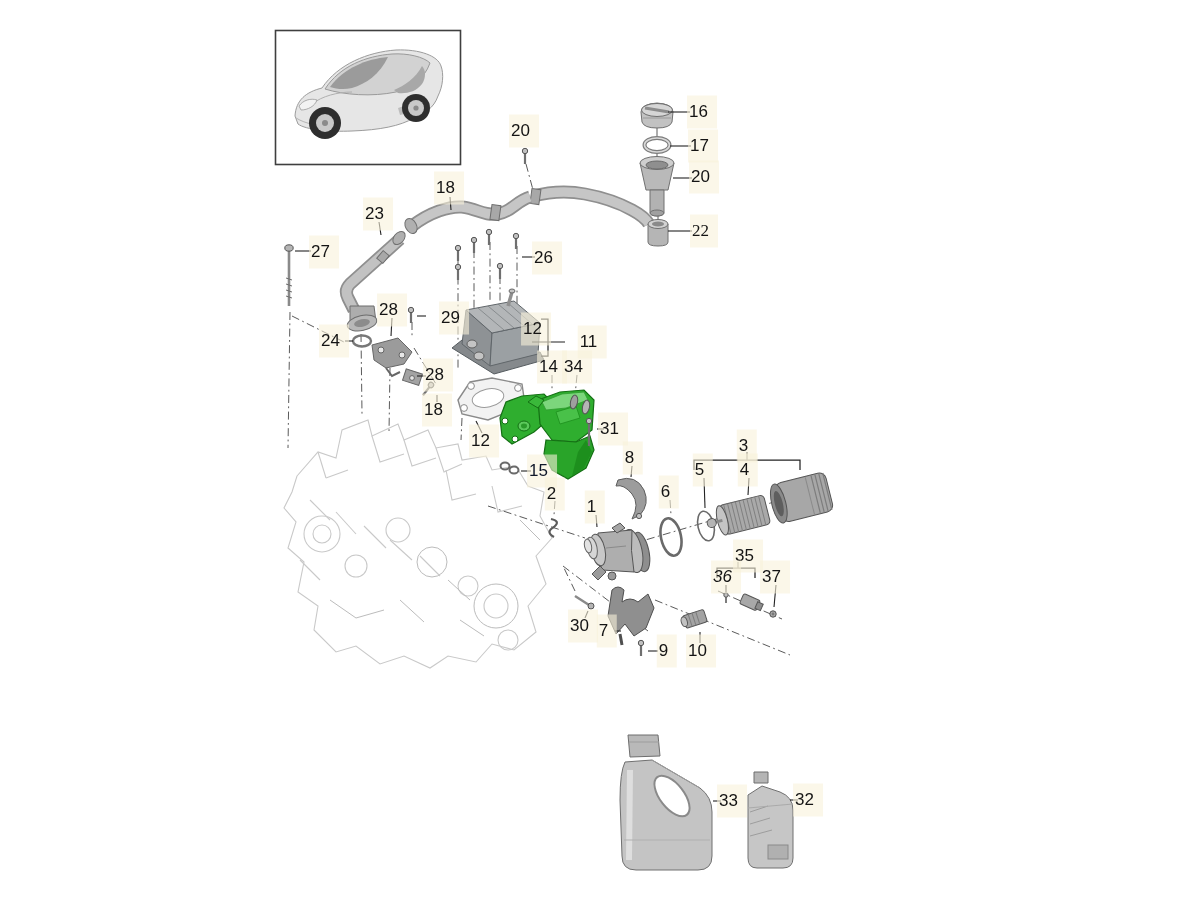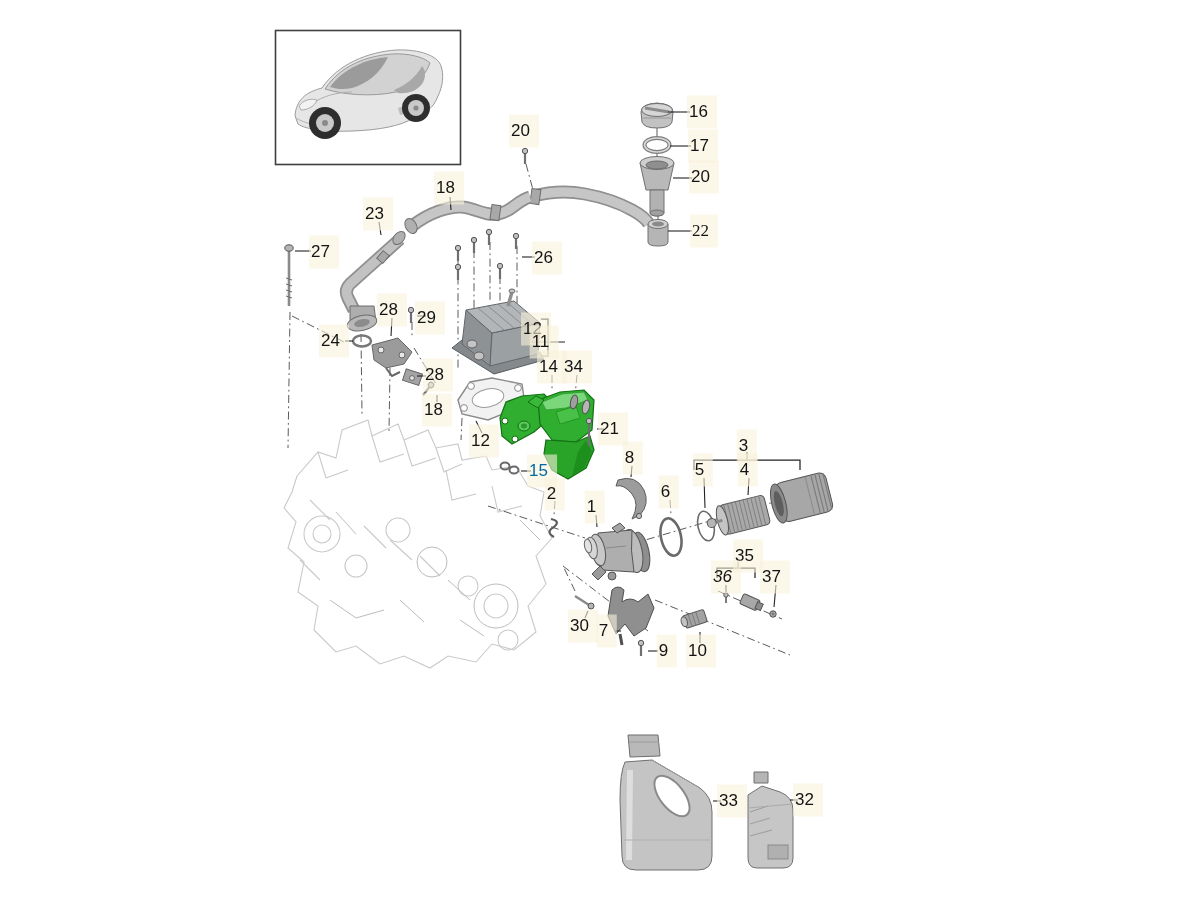--- a/index.html
+++ b/index.html
@@ -379,32 +379,32 @@
       <div class="part-label" style="left: 702px; top: 112px;"><span style="color: rgb(20, 20, 20);">16</span></div>
       <div class="part-label" style="left: 703px; top: 146px;"><span style="color: rgb(20, 20, 20);">17</span></div>
       <div class="part-label" style="left: 704px; top: 177px;"><span style="color: rgb(20, 20, 20);">20</span></div>
       <div class="part-label" style="left: 704px; top: 231px;"><span style="color: rgb(20, 20, 20); font-family: Liberation Serif, serif;">22</span></div>
       <div class="part-label" style="left: 524px; top: 131px;"><span style="color: rgb(20, 20, 20);">20</span></div>
       <div class="part-label" style="left: 449px; top: 188px;"><span style="color: rgb(20, 20, 20);">18</span></div>
       <div class="part-label" style="left: 378px; top: 214px;"><span style="color: rgb(20, 20, 20);">23</span></div>
       <div class="part-label" style="left: 324px; top: 252px;"><span style="color: rgb(20, 20, 20);">27</span></div>
       <div class="part-label" style="left: 547px; top: 258px;"><span style="color: rgb(20, 20, 20);">26</span></div>
       <div class="part-label" style="left: 392px; top: 310px;"><span style="color: rgb(20, 20, 20);">28</span></div>
-      <div class="part-label" style="left: 430px; top: 318px; border-radius: 9px;"><span style="color: rgb(20, 20, 20);">29</span></div>
+      <div class="part-label" style="left: 454px; top: 318px; border-radius: 9px;"><span style="color: rgb(20, 20, 20);">29</span></div>
       <div class="part-label" style="left: 334px; top: 341px;"><span style="color: rgb(20, 20, 20);">24</span></div>
       <div class="part-label" style="left: 536px; top: 329px;"><span style="color: rgb(20, 20, 20);">12</span></div>
-      <div class="part-label" style="left: 544px; top: 342px;"><span style="color: rgb(20, 20, 20);">11</span></div>
+      <div class="part-label" style="left: 592px; top: 342px;"><span style="color: rgb(20, 20, 20);">11</span></div>
       <div class="part-label" style="left: 438px; top: 375px; text-decoration: underline;"><span style="color: rgb(20, 20, 20);">28</span></div>
       <div class="part-label" style="left: 552px; top: 367px;"><span style="color: rgb(20, 20, 20);">14</span></div>
       <div class="part-label" style="left: 577px; top: 367px;"><span style="color: rgb(20, 20, 20);">34</span></div>
       <div class="part-label" style="left: 437px; top: 410px;"><span style="color: rgb(20, 20, 20);">18</span></div>
       <div class="part-label" style="left: 484px; top: 441px;"><span style="color: rgb(20, 20, 20);">12</span></div>
-      <div class="part-label" style="left: 613px; top: 429px;"><span style="color: rgb(20, 20, 20);">21</span></div>
+      <div class="part-label" style="left: 613px; top: 429px;"><span style="color: rgb(20, 20, 20);">31</span></div>
       <div class="part-label" style="left: 747px; top: 446px;"><span style="color: rgb(20, 20, 20);">3</span></div>
-      <div class="part-label" style="left: 542px; top: 471px;"><span style="color: #0369a1;">15</span></div>
+      <div class="part-label" style="left: 542px; top: 471px;"><span style="color: #0f172a;">15</span></div>
       <div class="part-label" style="left: 633px; top: 458px;"><span style="color: rgb(20, 20, 20);">8</span></div>
       <div class="part-label" style="left: 703px; top: 470px;"><span style="color: rgb(20, 20, 20);">5</span></div>
       <div class="part-label" style="left: 748px; top: 470px;"><span style="color: rgb(20, 20, 20);">4</span></div>
       <div class="part-label" style="left: 555px; top: 494px;"><span style="color: rgb(20, 20, 20);">2</span></div>
       <div class="part-label" style="left: 669px; top: 492px;"><span style="color: rgb(20, 20, 20);">6</span></div>
       <div class="part-label" style="left: 595px; top: 507px;"><span style="color: rgb(20, 20, 20);">1</span></div>
       <div class="part-label" style="left: 738px; top: 556px;"><span style="color: rgb(20, 20, 20); margin-left: 20px;">35</span></div>
       <div class="part-label" style="left: 726px; top: 577px;"><span style="color: rgb(20, 20, 20); font-style: italic;">36</span></div>
       <div class="part-label" style="left: 775px; top: 577px;"><span style="color: rgb(20, 20, 20);">37</span></div>
       <div class="part-label" style="left: 583px; top: 626px;"><span style="color: rgb(20, 20, 20);">30</span></div>

